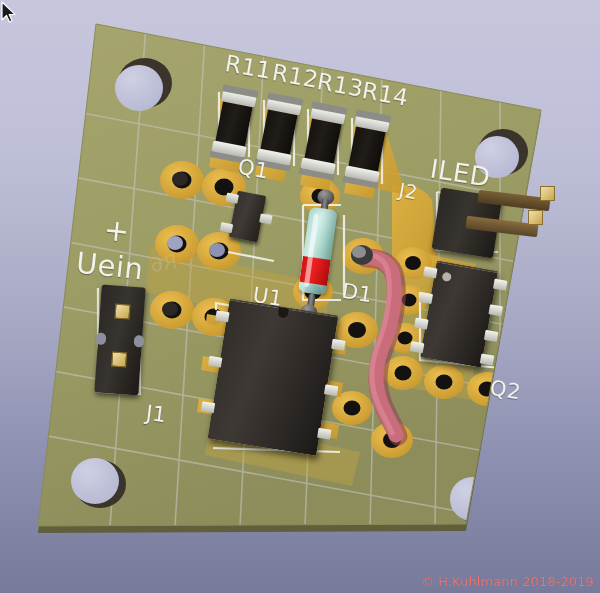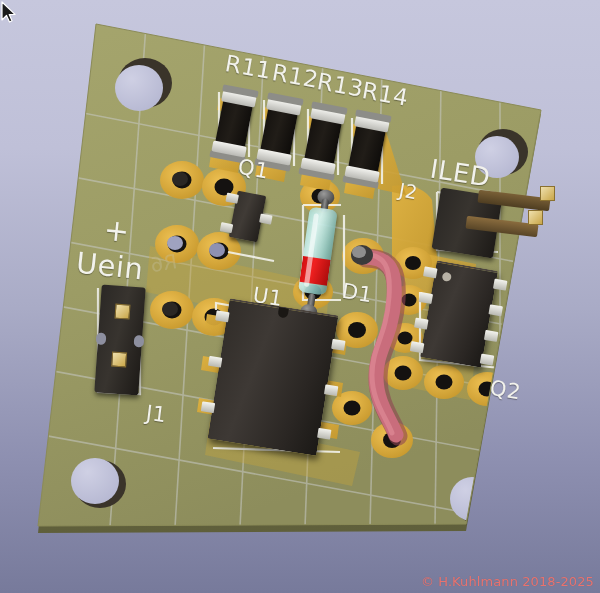--- a/index.html
+++ b/index.html
@@ -439,19 +439,19 @@
 
     <span class="silk" style="left:490px;top:378px;font-size:21px;transform:rotate(9deg);">Q2</span>
 
     <span class="silk" style="left:146px;top:402px;font-size:21px;transform:rotate(7deg);">J1</span>
 
     <span class="silk" style="left:76px;top:249px;font-size:29px;transform:rotate(6deg);">Uein</span>
 
     <span class="silk" style="left:104px;top:213px;font-size:30px;transform:rotate(6deg);">+</span>
   </div>
 
-  <div id="copyright">© H.Kuhlmann 2018-2025</div>
+  <div id="copyright">© H.Kuhlmann 2018-2019</div>
 
   <svg id="cursor" viewBox="0 0 18 24" xmlns="http://www.w3.org/2000/svg">
     <polygon points="1,1 1,19 5.5,14.5 8.5,21 11,19.8 8.2,13.6 14,13.4" fill="#1b1b1b" stroke="#ffffff" stroke-width="1.2" stroke-linejoin="round"></polygon>
   </svg>
 
 </div>
 
 </body></html>

